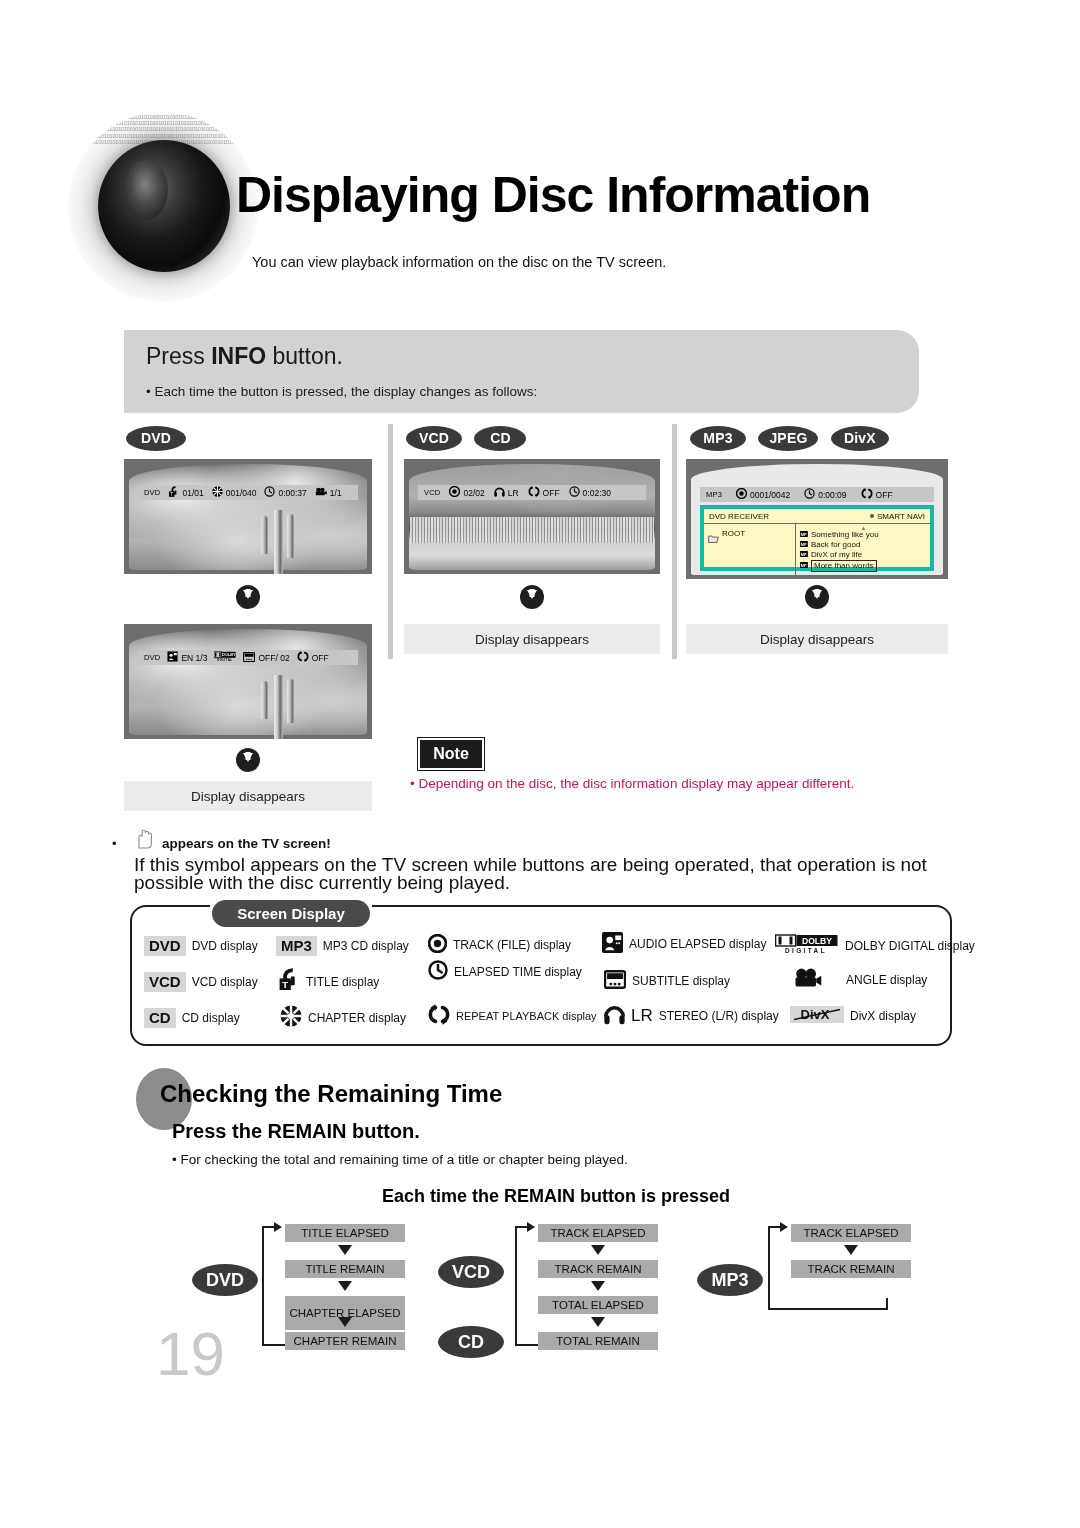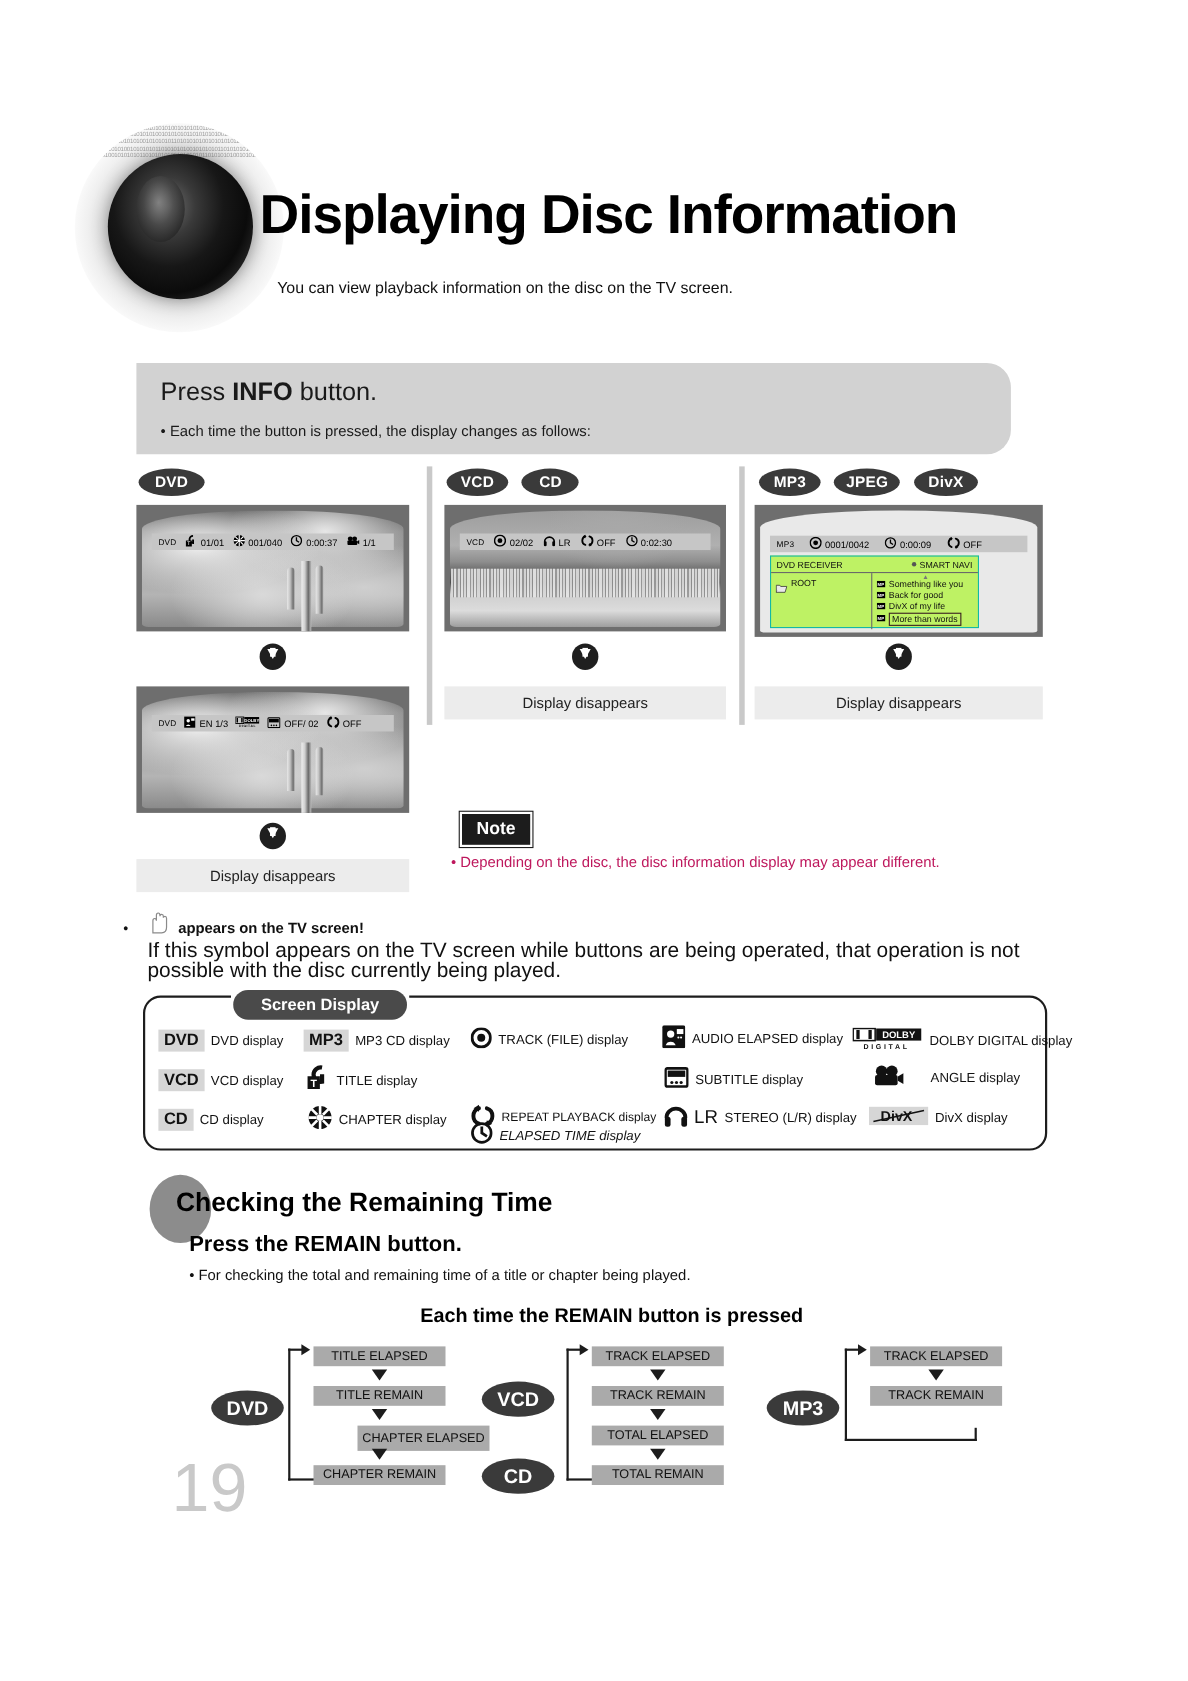--- a/index.html
+++ b/index.html
@@ -677,21 +677,21 @@
             <path d="M4.5 1.8 A4.4 4.4 0 0 0 4.5 10.2" fill="none" stroke="#000" stroke-width="1.8" stroke-linecap="round"></path>
             <path d="M8.5 10.2 A4.4 4.4 0 0 0 8.5 1.8" fill="none" stroke="#000" stroke-width="1.8" stroke-linecap="round"></path>
             <path d="M4.5 0 L4.5 3.6 L1.8 1.8 Z" fill="#000"></path>
             <path d="M8.5 12 L8.5 8.4 L11.2 10.2 Z" fill="#000"></path>
           </svg>
       </span>
       <span class="osd-val">OFF</span>
     </span>
   </div>
 
-  <div style="position:absolute; left:14px; top:46px; width:190px; height:66px; background:#bef264; border:1px solid #14b8a6; box-sizing:border-box;">
+  <div style="position:absolute; left:14px; top:46px; width:234px; height:66px; background:#fef9c3; border:4px solid #14b8a6; box-sizing:border-box;">
     <div style="position:relative; height:14px; border-bottom:1px solid #6a6a6a; display:flex; align-items:center; justify-content:space-between; padding:0 5px; font-size:8px;">
       <span>DVD RECEIVER</span>
       <span style="display:flex; align-items:center; gap:3px;">
         <span style="width:4px;height:4px;border-radius:50%;background:#555;display:inline-block;"></span>
         <span>SMART NAVI</span>
       </span>
     </div>
     <div style="display:flex; height:51px;">
       <div style="width:92px; border-right:1px solid #6a6a6a; padding:5px 4px; box-sizing:border-box; display:flex; align-items:flex-start; gap:3px;">
         <span class="ico">
@@ -798,21 +798,21 @@
   <span>VCD display</span>
 </div>
 <div class="legend-cell" style="left:278px; top:968px;">
   <span class="ico"><svg width="22" height="24" viewBox="0 0 11 12">
         <path d="M7.4 1.2 a3.3 3.3 0 1 0 0 6.5 L7.4 4.3" fill="none" stroke="#111" stroke-width="1.9"></path>
         <rect x="0.8" y="5.2" width="5.6" height="5.8" fill="#111"></rect>
         <text x="3.6" y="9.9" font-size="4.8" fill="#fff" text-anchor="middle" font-family="Liberation Sans" font-weight="bold">T</text>
       </svg></span>
   <span>TITLE display</span>
 </div>
-<div class="legend-cell" style="left:428px; top:1020px;font-style:italic;">
+<div class="legend-cell" style="left:428px; top:960px;">
   <span class="ico"><svg width="20" height="20" viewBox="0 0 12 12">
         <circle cx="6" cy="6" r="5.1" fill="none" stroke="#111" stroke-width="1.5"></circle>
         <path d="M6 2.4 L6 6 L8.8 7.8" fill="none" stroke="#111" stroke-width="1.5"></path>
       </svg></span>
   <span>ELAPSED TIME display</span>
 </div>
 <div class="legend-cell" style="left:604px; top:970px;">
   <span class="ico"><svg width="22" height="19" viewBox="0 0 13 11">
         <rect x="0.6" y="0.6" width="11.8" height="9.8" rx="1" fill="none" stroke="#111" stroke-width="1.4"></rect>
         <rect x="1.8" y="1.8" width="9.4" height="3.4" fill="#111"></rect>
@@ -881,21 +881,21 @@
 <div class="flow-line" style="left:262px; top:1226px; width:2px; height:120px;"></div>
 <div class="flow-line" style="left:262px; top:1344px; width:120px; height:2px;"></div>
 <div class="flow-line" style="left:380px; top:1334px; width:2px; height:12px;"></div>
 <div class="flow-line" style="left:262px; top:1226px; width:14px; height:2px;"></div>
 <div class="flow-head" style="left:274px; top:1222px;"></div>
 
 <div class="flow-step" style="left:285px; top:1224px; width:120px; height:18px;">TITLE ELAPSED</div>
 <div class="flow-arrow" style="left:338px; top:1245px;"></div>
 <div class="flow-step" style="left:285px; top:1260px; width:120px; height:18px;">TITLE REMAIN</div>
 <div class="flow-arrow" style="left:338px; top:1281px;"></div>
-<div class="flow-step" style="left:285px; top:1296px; width:120px; height:23px;margin-left:40px;">CHAPTER ELAPSED</div>
+<div class="flow-step" style="left:285px; top:1296px; width:120px; height:34px;">CHAPTER ELAPSED</div>
 <div class="flow-arrow" style="left:338px; top:1317px;"></div>
 <div class="flow-step" style="left:285px; top:1332px; width:120px; height:18px;">CHAPTER REMAIN</div>
 
 <div class="flow-badge" style="left:438px; top:1256px;">VCD</div>
 <div class="flow-badge" style="left:438px; top:1326px;">CD</div>
 
 <div class="flow-line" style="left:515px; top:1226px; width:2px; height:120px;"></div>
 <div class="flow-line" style="left:515px; top:1344px; width:120px; height:2px;"></div>
 <div class="flow-line" style="left:633px; top:1334px; width:2px; height:12px;"></div>
 <div class="flow-line" style="left:515px; top:1226px; width:14px; height:2px;"></div>

